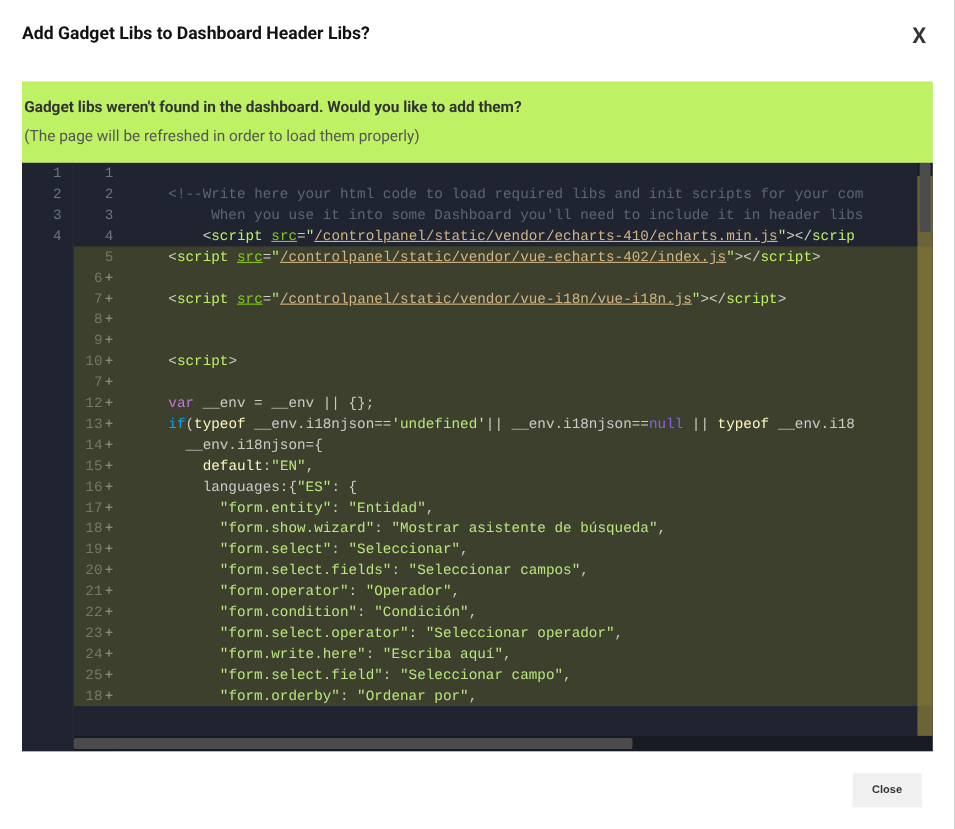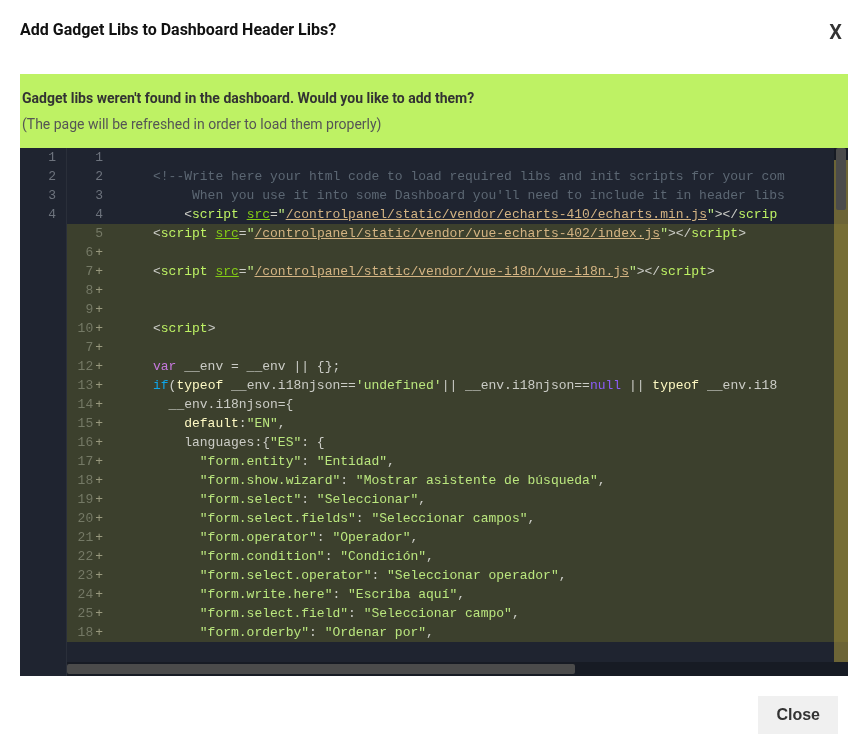--- a/index.html
+++ b/index.html
@@ -166,21 +166,21 @@
   background: rgba(179,161,69,0.55);
 }
 .footer {
   padding: 20px 10px 20px 0;
   display: flex;
   justify-content: flex-end;
   gap: 12px;
 }
 .btn {
   padding: 10px 18px;
-  font-size: 16px;
+  font-size: 10px;
   font-weight: 600;
   border: none;
   cursor: pointer;
 }
 .btn-close {
   background: #f0f0f0;
   color: #333;
 }
 .btn-save {
   background: #1d5a96;

